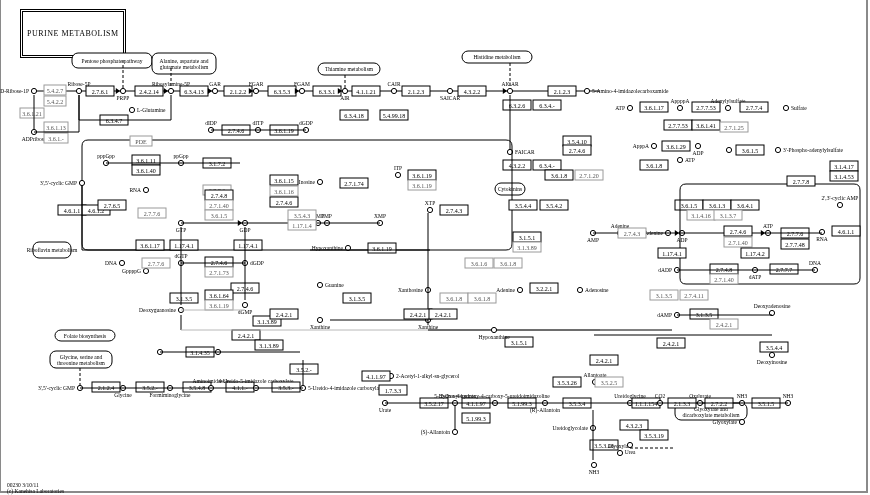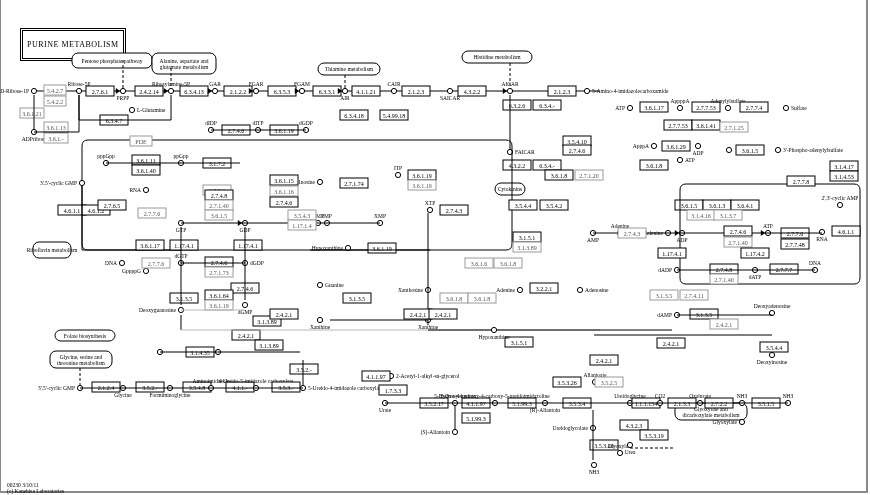--- a/index.html
+++ b/index.html
@@ -1,19 +1,19 @@
 <!DOCTYPE html>
 <html><head>
 <meta charset="utf-8">
 <style>
   html,body{margin:0;padding:0;background:#ffffff;}
   body{width:870px;height:495px;overflow:hidden;position:relative;font-family:"Liberation Serif",serif;}
   #frame{position:absolute;left:0;top:0;width:868px;height:493px;border-right:2px solid #8a8a8a;border-bottom:2px solid #8a8a8a;border-left:1px solid #8a8a8a;box-sizing:border-box;}
   svg{position:absolute;left:0;top:0;}
-  .title-box{position:absolute;left:20px;top:28px;height:15px;padding:8px 6px;border:1px solid #000;box-shadow:inset 0 0 0 1px #fff,inset 0 0 0 2px #000;font-size:8px;line-height:15px;letter-spacing:0.5px;background:#fff;}
+  .title-box{position:absolute;left:20px;top:9px;height:15px;padding:16px 6px;border:1px solid #000;box-shadow:inset 0 0 0 1px #fff,inset 0 0 0 2px #000;font-size:8px;line-height:15px;letter-spacing:0.5px;background:#fff;}
   .footer{position:absolute;left:7px;top:482px;font-size:5.5px;line-height:6px;color:#000;}
 </style>
 </head>
 <body>
 
 <div id="frame"></div>
 <div class="title-box">PURINE METABOLISM</div>
 
 <svg id="map" width="870" height="495">
     <rect x="72" y="53" width="80" height="15" rx="6" fill="#fff" stroke="#000" stroke-width="1"></rect>

